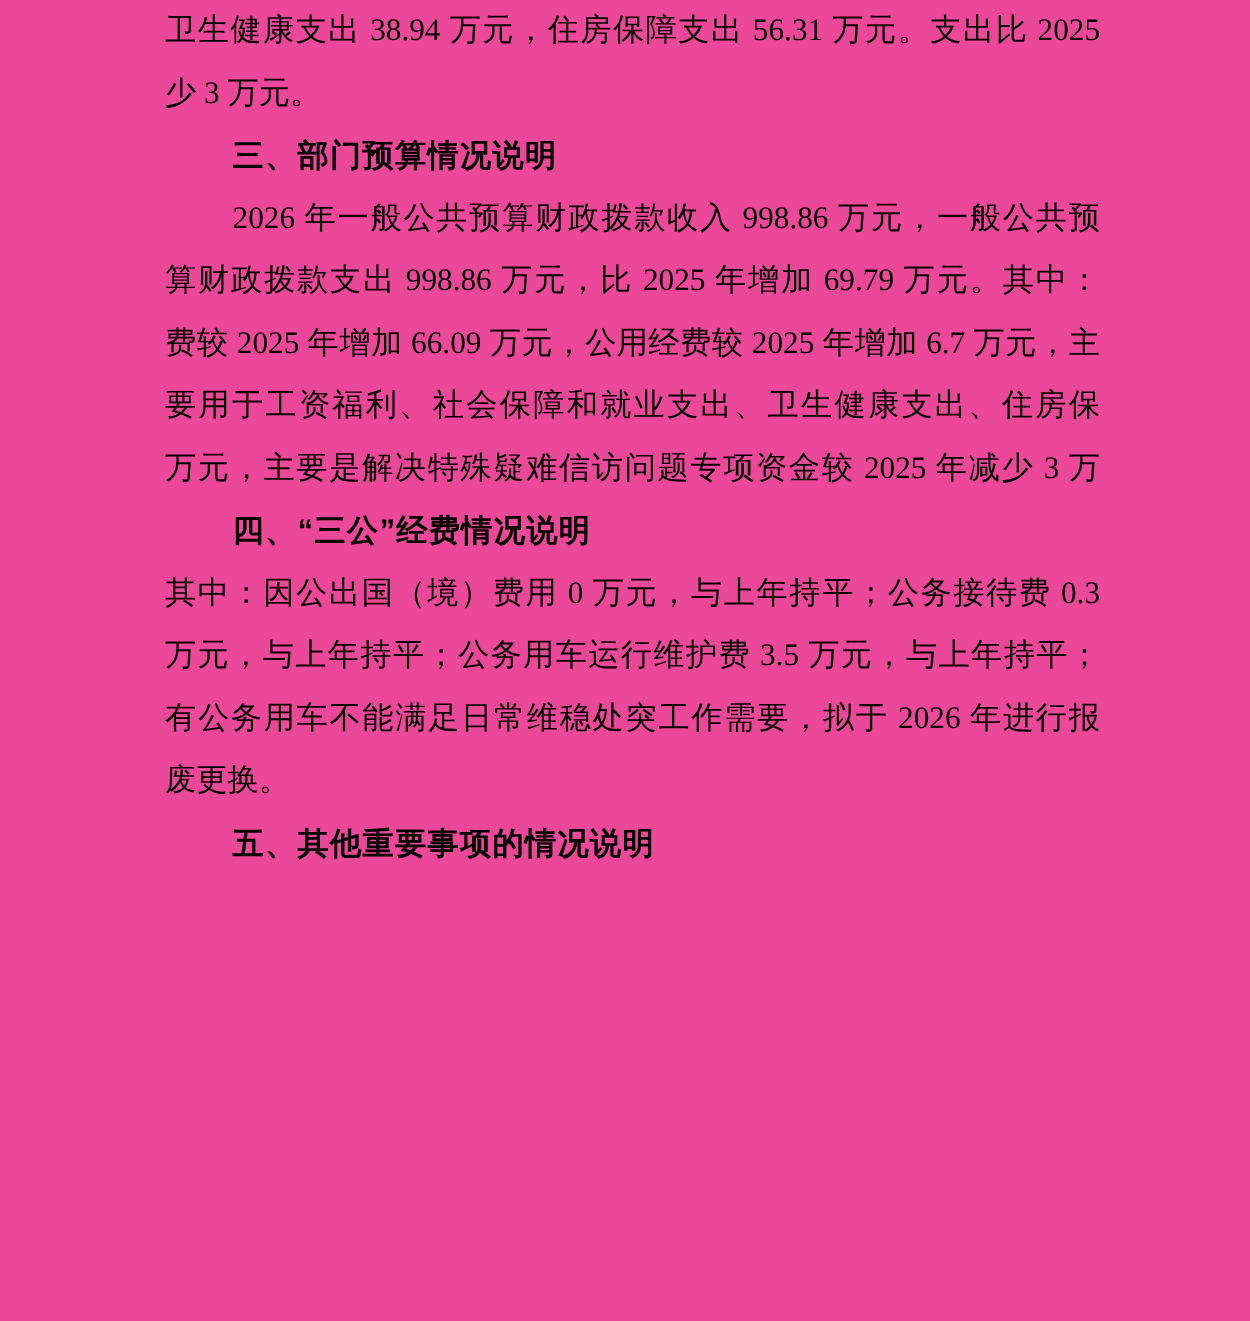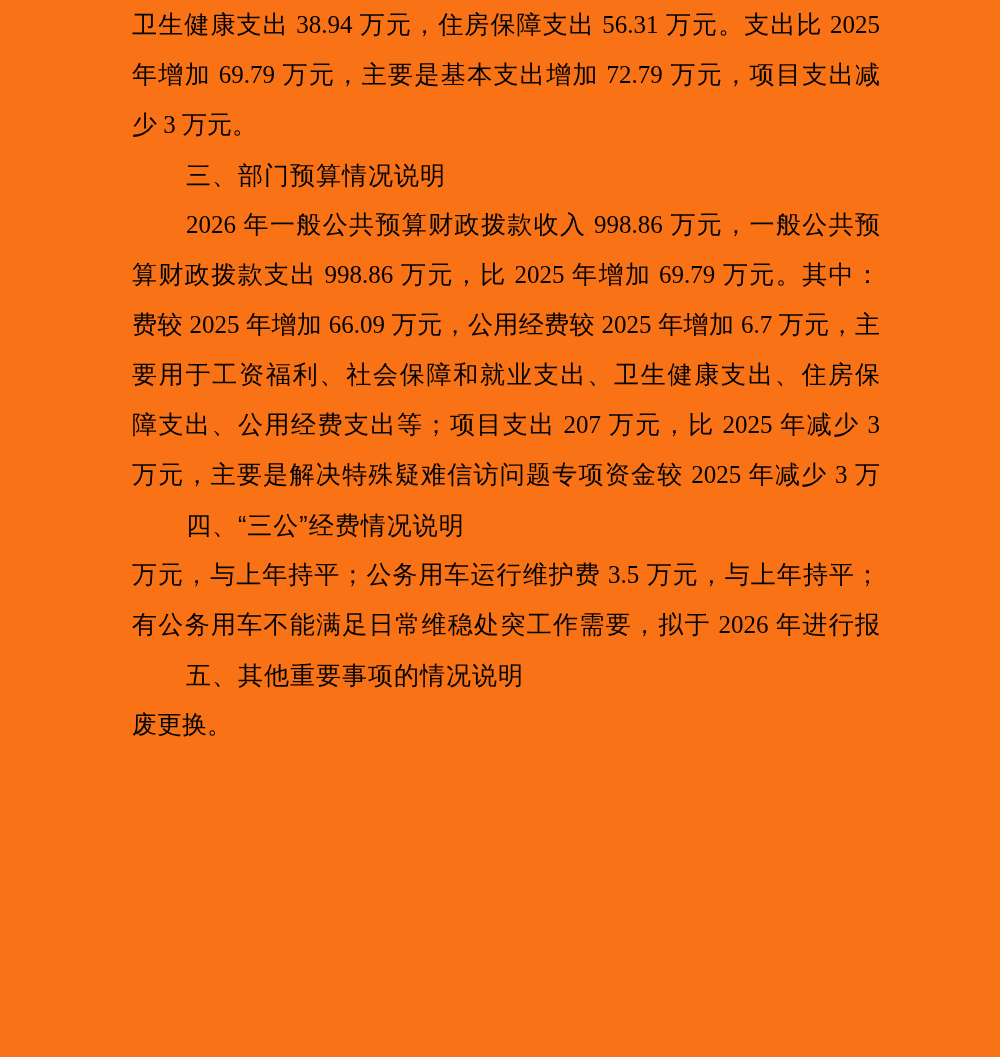--- a/index.html
+++ b/index.html
@@ -12,21 +12,21 @@
     background: #ffffff;
     color: #000000;
     overflow: hidden;
   }
   .page {
     position: absolute;
     top: 0;
     left: 0;
     width: 1000px;
     height: 1057px;
-    background: #f97316;
+    background: #ec4899;
     overflow: hidden;
   }
   .text-block {
     position: absolute;
     left: 132px;
     top: 0;
     width: 748px;
   }
   .line {
     height: 50px;
@@ -40,38 +40,37 @@
   .line.justify {
     white-space: normal;
     text-align: justify;
     text-align-last: justify;
   }
   .line.indent {
     text-indent: 54px;
   }
   .line.heading {
     font-family: "Liberation Sans", "DejaVu Sans", sans-serif;
-    font-weight: normal;
+    font-weight: bold;
     letter-spacing: 1px;
   }
 </style>
 </head>
 <body>
 
 <div class="page">
   <div class="text-block" id="lines">
       <div class="line body justify">卫生健康支出 38.94 万元，住房保障支出 56.31 万元。支出比 2025</div>
-      <div class="line body justify">年增加 69.79 万元，主要是基本支出增加 72.79 万元，项目支出减</div>
       <div class="line body">少 3 万元。</div>
       <div class="line heading indent">三、部门预算情况说明</div>
       <div class="line body indent justify">2026 年一般公共预算财政拨款收入 998.86 万元，一般公共预</div>
       <div class="line body justify">算财政拨款支出 998.86 万元，比 2025 年增加 69.79 万元。其中：</div>
       <div class="line body justify">费较 2025 年增加 66.09 万元，公用经费较 2025 年增加 6.7 万元，主</div>
       <div class="line body justify">要用于工资福利、社会保障和就业支出、卫生健康支出、住房保</div>
-      <div class="line body justify">障支出、公用经费支出等；项目支出 207 万元，比 2025 年减少 3</div>
       <div class="line body justify">万元，主要是解决特殊疑难信访问题专项资金较 2025 年减少 3 万</div>
       <div class="line heading indent">四、“三公”经费情况说明</div>
+      <div class="line body justify">其中：因公出国（境）费用 0 万元，与上年持平；公务接待费 0.3</div>
       <div class="line body justify">万元，与上年持平；公务用车运行维护费 3.5 万元，与上年持平；</div>
       <div class="line body justify">有公务用车不能满足日常维稳处突工作需要，拟于 2026 年进行报</div>
+      <div class="line body">废更换。</div>
       <div class="line heading indent">五、其他重要事项的情况说明</div>
-      <div class="line body">废更换。</div>
     </div>
 </div>
 
 </body></html>

